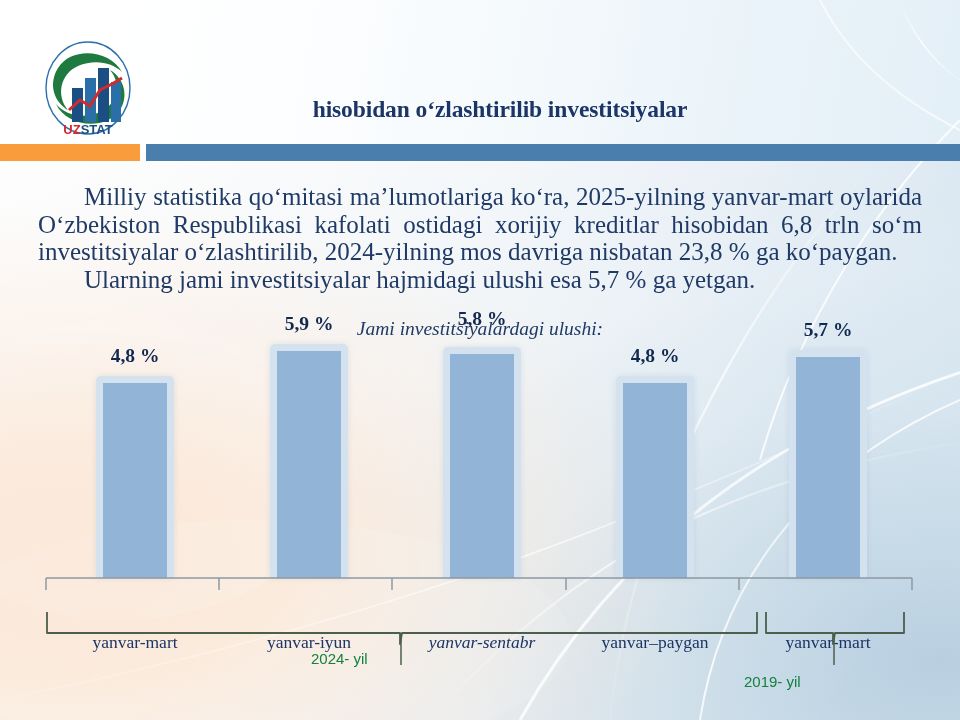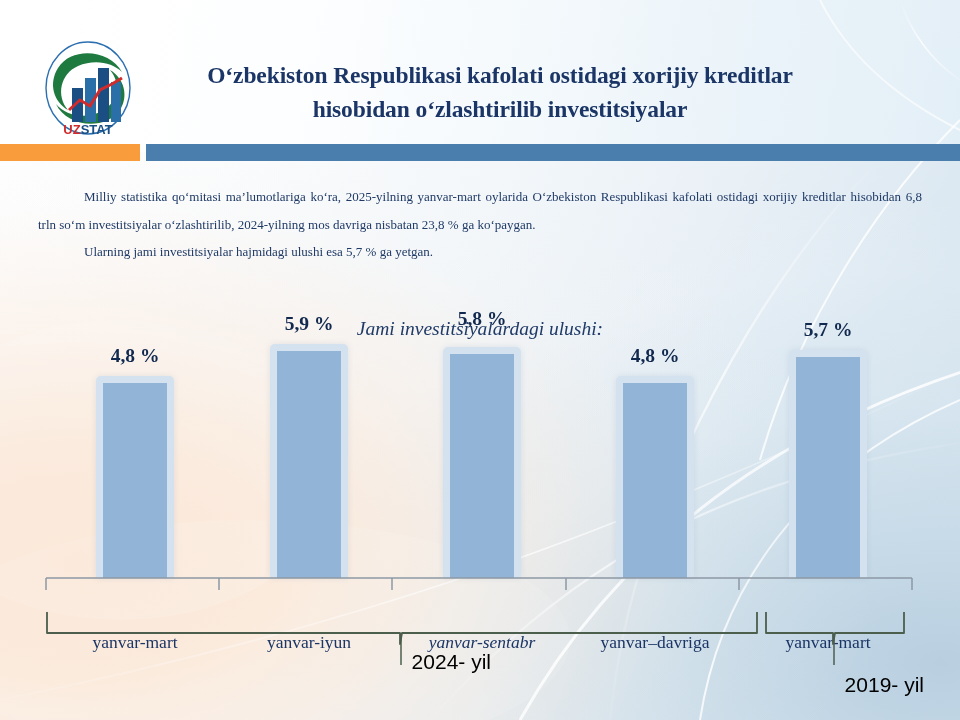--- a/index.html
+++ b/index.html
@@ -34,21 +34,21 @@
     letter-spacing:-0.1px;
   }
   .bar-orange{position:absolute;left:0;top:144px;width:140px;height:17px;background:#F99C3B;}
   .bar-blue{position:absolute;left:146px;top:144px;width:814px;height:17px;background:#4A7EAC;}
 
   
   .body-text{
     position:absolute;left:38px;top:183px;width:884px;
     color:#1f3a66;
     font-family:"Liberation Serif", serif;
-    font-size:13px;line-height:27.5px;
+    font-size:25px;line-height:27.5px;
     text-align:justify;
     text-indent:46px;
   }
   .body-text .l2{display:block;text-indent:46px;text-align:justify;}
 
   .subtitle{
     position:absolute;left:0;top:318px;width:960px;text-align:center;
     color:#1f3a66;font-style:italic;font-size:19.5px;
     font-family:"Liberation Serif", serif;
   }
@@ -74,22 +74,22 @@
   }
   .cat-label{
     position:absolute;text-align:center;
     color:#1b3566;font-size:17.5px;
     font-family:"Liberation Serif", serif;
     white-space:nowrap;
     margin-top:40px;
   }
   .axis-svg{position:absolute;left:0;top:0;width:960px;height:720px;}
   .year-label{
-    position:absolute;text-align:right;
-    color:#000000;font-size:21px;
+    position:absolute;text-align:left;
+    color:#15803d;font-size:15px;
     font-family:"Liberation Sans", sans-serif;
     white-space:nowrap;
   }
 </style>
 </head>
 <body>
 
 <div class="slide">
 
   <div class="bg-base"></div>
@@ -127,21 +127,21 @@
     <rect x="49" y="40" width="11" height="44" fill="#2a6fa8"></rect>
     <rect x="62" y="30" width="11" height="54" fill="#1b4f84"></rect>
     <rect x="75" y="44" width="10" height="40" fill="#2a6fa8"></rect>
     <polyline points="33,72 44,62 54,68 64,52 76,46 86,40" fill="none" stroke="#d22b2b" stroke-width="3"></polyline>
     <text x="52" y="96" text-anchor="middle" font-family="Liberation Sans, sans-serif" font-size="13" font-weight="bold">
       <tspan fill="#d22b2b">UZ</tspan><tspan fill="#1b4f84">STAT</tspan>
     </text>
   </svg>
 
   <div class="header-title">
-    <span>O‘zbekiston Respublikasi kafolati ostidagi xorijiy kreditlar</span><br>
+    <br>
     <span>hisobidan o‘zlashtirilib investitsiyalar</span>
   </div>
 
   <div class="bar-orange"></div>
   <div class="bar-blue"></div>
 
   <div class="body-text">
     <span>Milliy statistika qo‘mitasi ma’lumotlariga ko‘ra, 2025-yilning yanvar-mart oylarida O‘zbekiston Respublikasi kafolati ostidagi xorijiy kreditlar hisobidan 6,8 trln so‘m investitsiyalar o‘zlashtirilib, 2024-yilning mos davriga nisbatan 23,8 % ga ko‘paygan.</span>
     <span class="l2">Ularning jami investitsiyalar hajmidagi ulushi esa 5,7 % ga yetgan.</span>
   </div>
@@ -164,21 +164,21 @@
       <div class="bar-group">
         <div class="bar-frame" style="left: 443px; top: 347px; width: 78px; height: 231px; background: rgb(212, 226, 239);"></div>
         <div class="bar-fill" style="left: 450px; top: 354px; width: 64px; height: 224px; background: rgb(146, 180, 214);"></div>
         <div class="bar-value" style="left: 412px; top: 308px; width: 140px; color: rgb(18, 41, 79);">5,8 %</div>
         <div class="cat-label" style="left: 387px; top: 592px; width: 190px; font-style: italic;">yanvar-sentabr</div>
       </div>
       <div class="bar-group">
         <div class="bar-frame" style="left: 616px; top: 376px; width: 78px; height: 202px; background: rgb(212, 226, 239);"></div>
         <div class="bar-fill" style="left: 623px; top: 383px; width: 64px; height: 195px; background: rgb(146, 180, 214);"></div>
         <div class="bar-value" style="left: 585px; top: 345px; width: 140px; color: rgb(18, 41, 79);">4,8 %</div>
-        <div class="cat-label" style="left: 560px; top: 592px; width: 190px;">yanvar–davriga</div>
+        <div class="cat-label" style="left: 560px; top: 592px; width: 190px;">yanvar–paygan</div>
       </div>
       <div class="bar-group">
         <div class="bar-frame" style="left: 789px; top: 350px; width: 78px; height: 228px; background: rgb(212, 226, 239);"></div>
         <div class="bar-fill" style="left: 796px; top: 357px; width: 64px; height: 221px; background: rgb(146, 180, 214);"></div>
         <div class="bar-value" style="left: 758px; top: 319px; width: 140px; color: rgb(18, 41, 79); text-align: center;">5,7 %</div>
         <div class="cat-label" style="left: 733px; top: 592px; width: 190px;">yanvar-mart</div>
       </div>
     </div>
 
   <svg class="axis-svg" viewBox="0 0 960 720">

